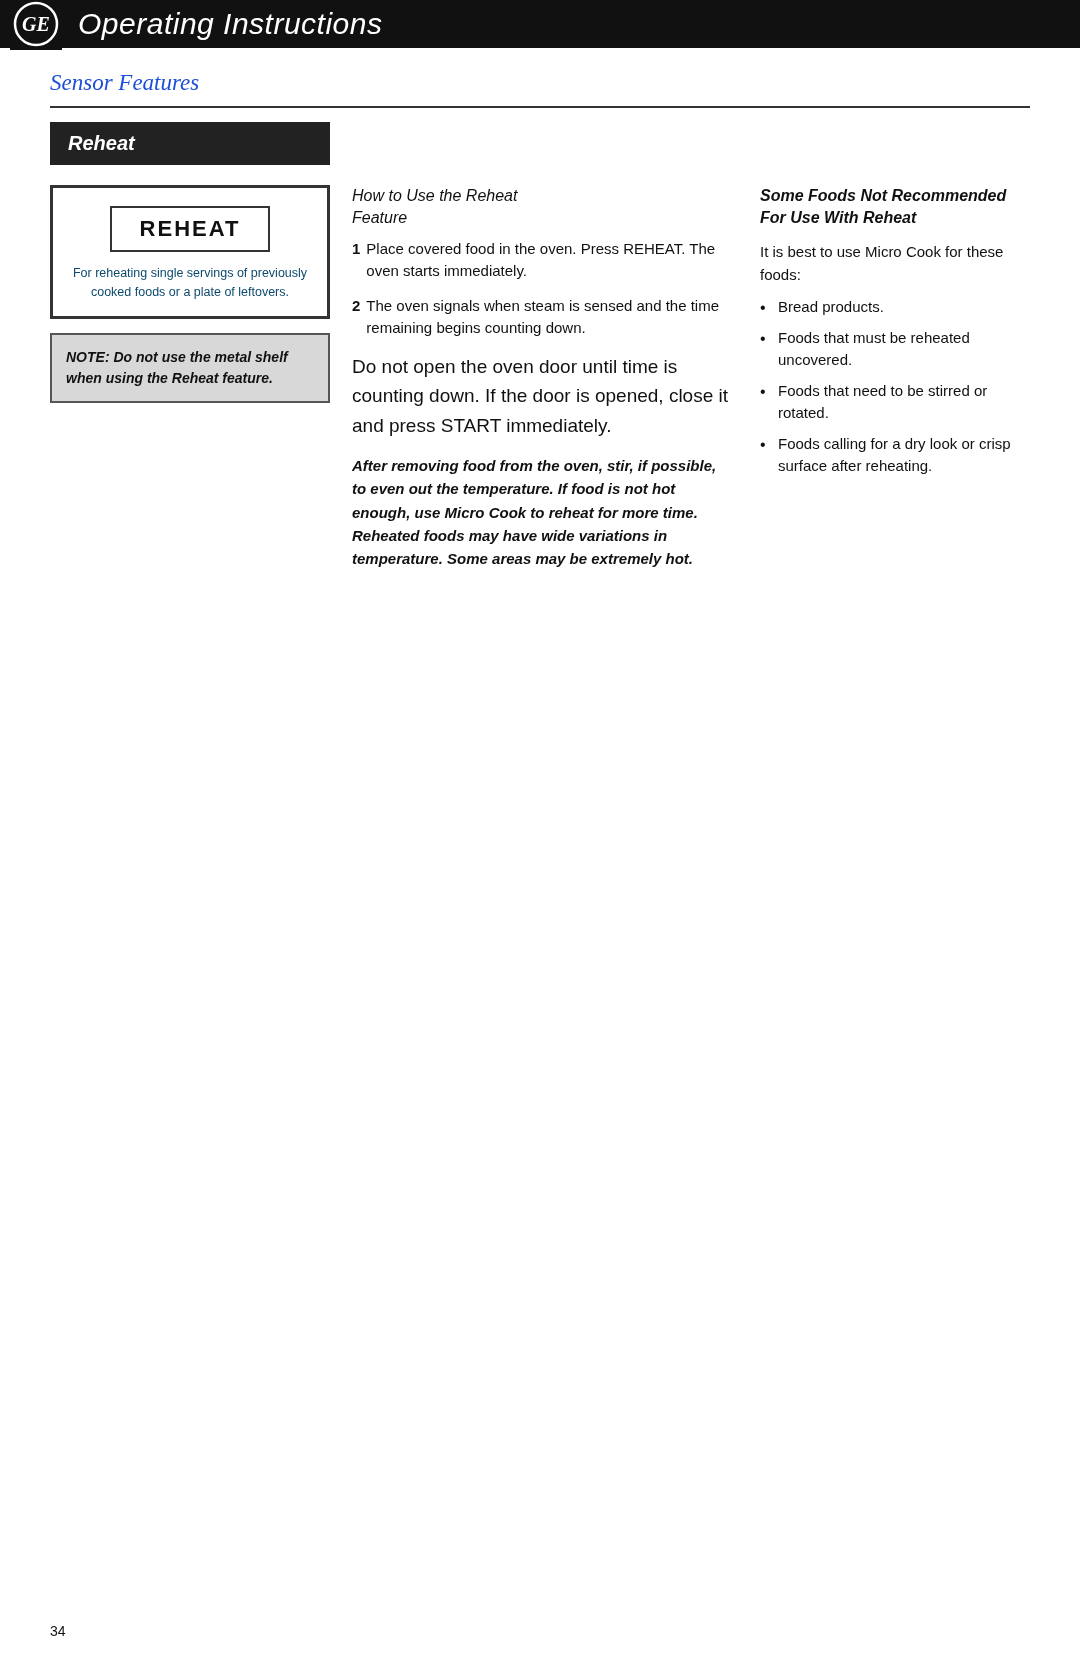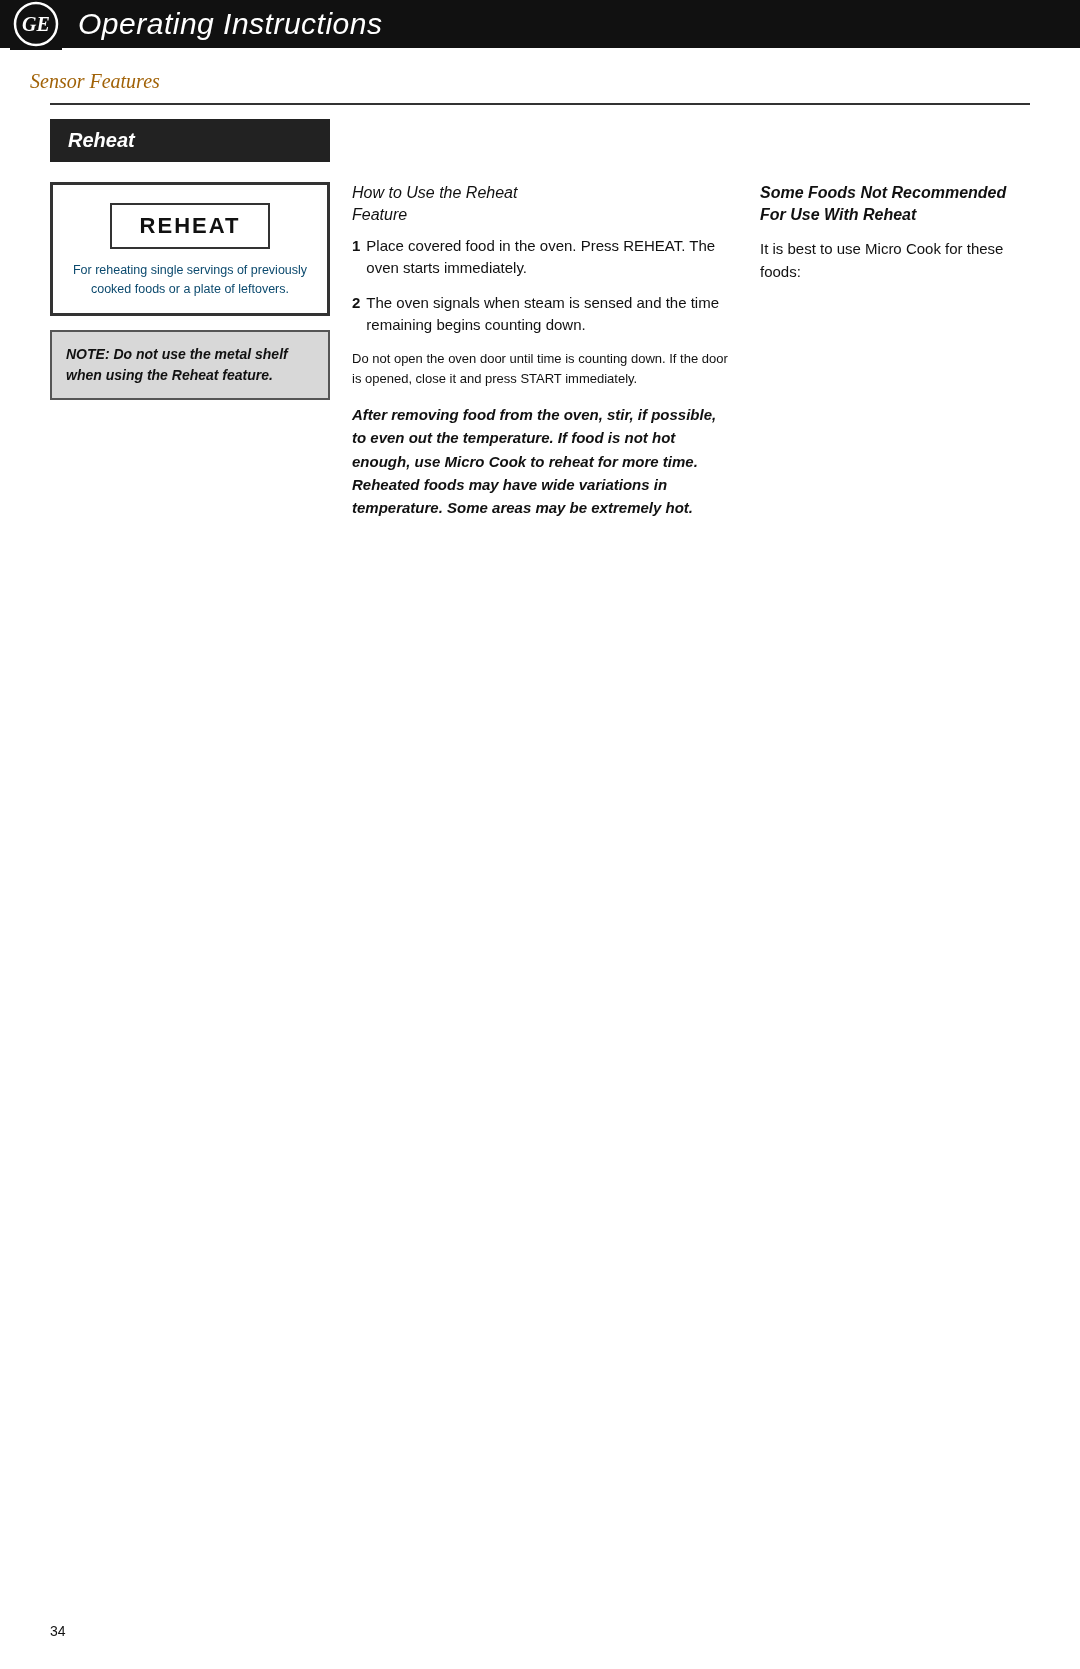--- a/index.html
+++ b/index.html
@@ -41,25 +41,25 @@
     .header-title {
       font-size: 30px;
       font-weight: normal;
       font-style: italic;
       color: #ffffff;
       letter-spacing: 0.5px;
     }
 
     
     .section-title {
-      font-size: 20px;
+      font-size: 23px;
       font-style: italic;
       font-weight: normal;
-      color: #a16207;
-      padding: 22px 50px 10px 30px;
+      color: #1d4ed8;
+      padding: 22px 50px 10px 50px;
       font-family: Georgia, serif;
     }
 
     
     .section-rule {
       border: none;
       border-top: 2px solid #333;
       margin: 0 50px 0 50px;
     }
 
@@ -156,21 +156,21 @@
       margin-right: 6px;
       flex-shrink: 0;
     }
 
     .step-text {
       font-size: 15px;
       color: #111;
     }
 
     .para-text {
-      font-size: 13px;
+      font-size: 19px;
       color: #111;
       line-height: 1.55;
       margin-bottom: 14px;
       margin-top: 12px;
     }
 
     .bold-italic-text {
       font-size: 15px;
       font-weight: bold;
       font-style: italic;
@@ -283,17 +283,23 @@
     <p class="bold-italic-text">After removing food from the oven, stir, if possible, to even out the temperature. If food is not hot enough, use Micro Cook to reheat for more time. Reheated foods may have wide variations in temperature. Some areas may be extremely hot.</p>
   </div>
 
   <div class="right-col">
     <div class="some-foods-title">
       <span>Some Foods Not</span>
       <span>Recommended For Use With</span>
       <span>Reheat</span>
     </div>
     <p class="some-foods-intro">It is best to use Micro Cook for these foods:</p>
+    <ul class="bullet-list">
+    <li>Bread products.</li>
+        <li>Foods that must be reheated uncovered.</li>
+        <li>Foods that need to be stirred or rotated.</li>
+        <li>Foods calling for a dry look or crisp surface after reheating.</li>
+      </ul>
   </div>
 
 </div>
 
 <div class="page-number">34</div>
 
 </body></html>

